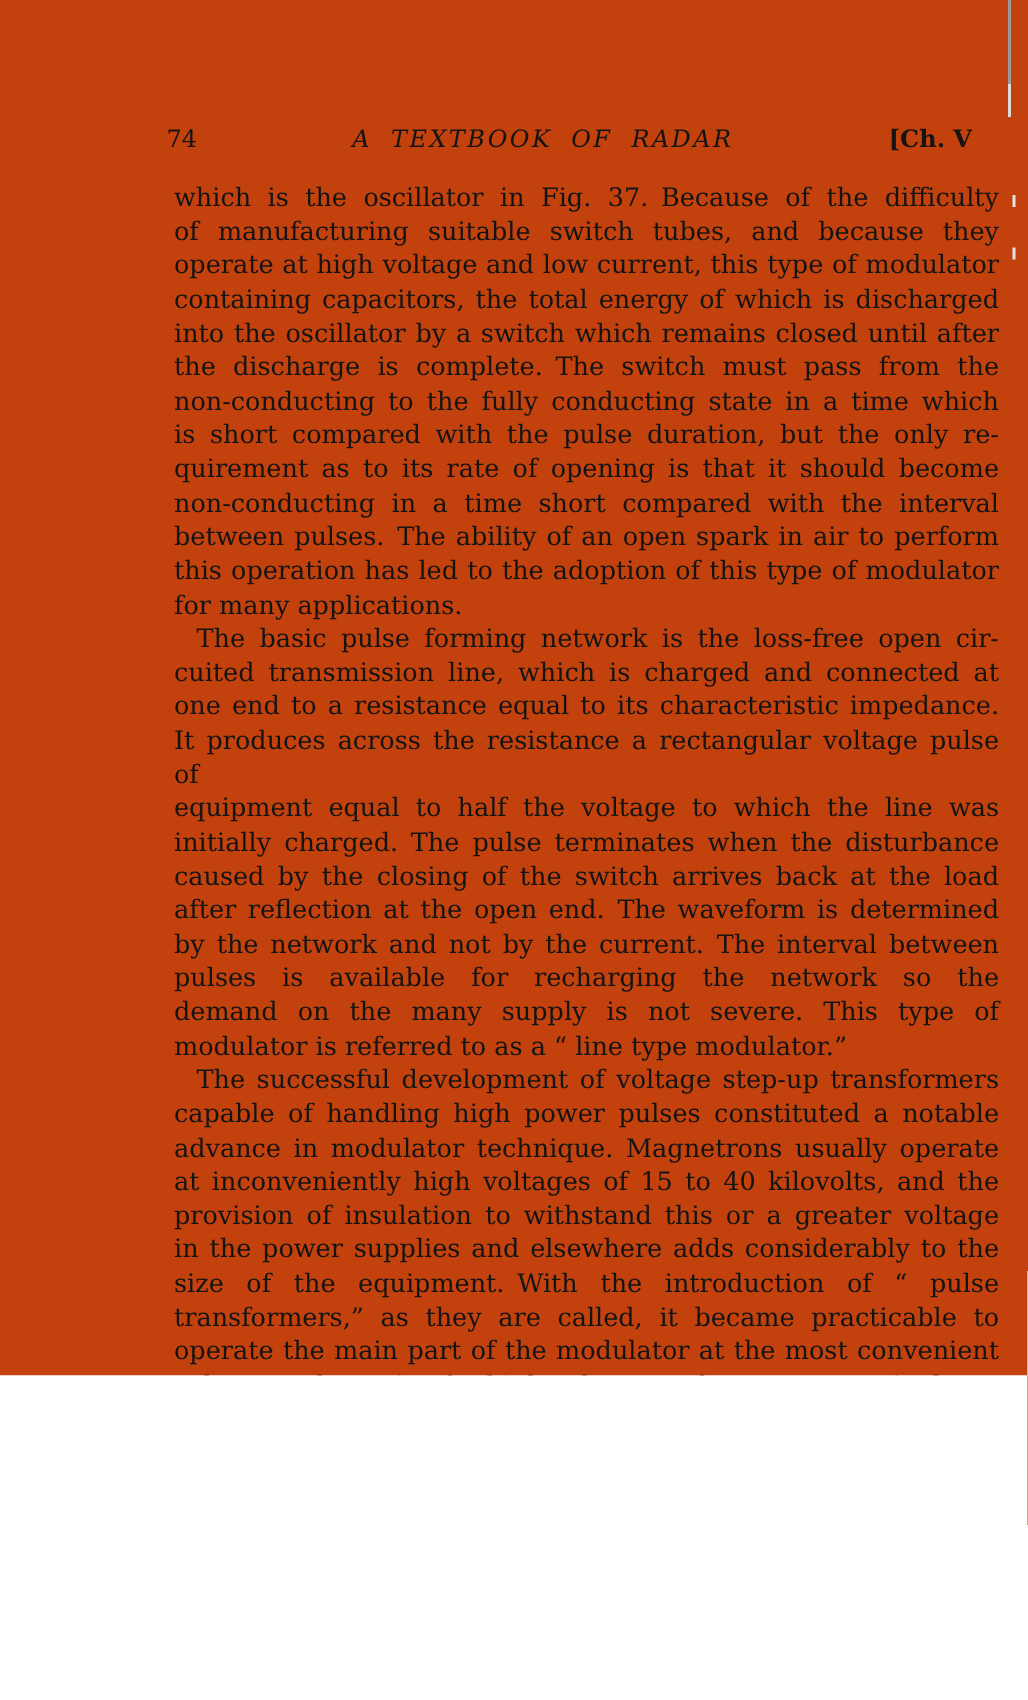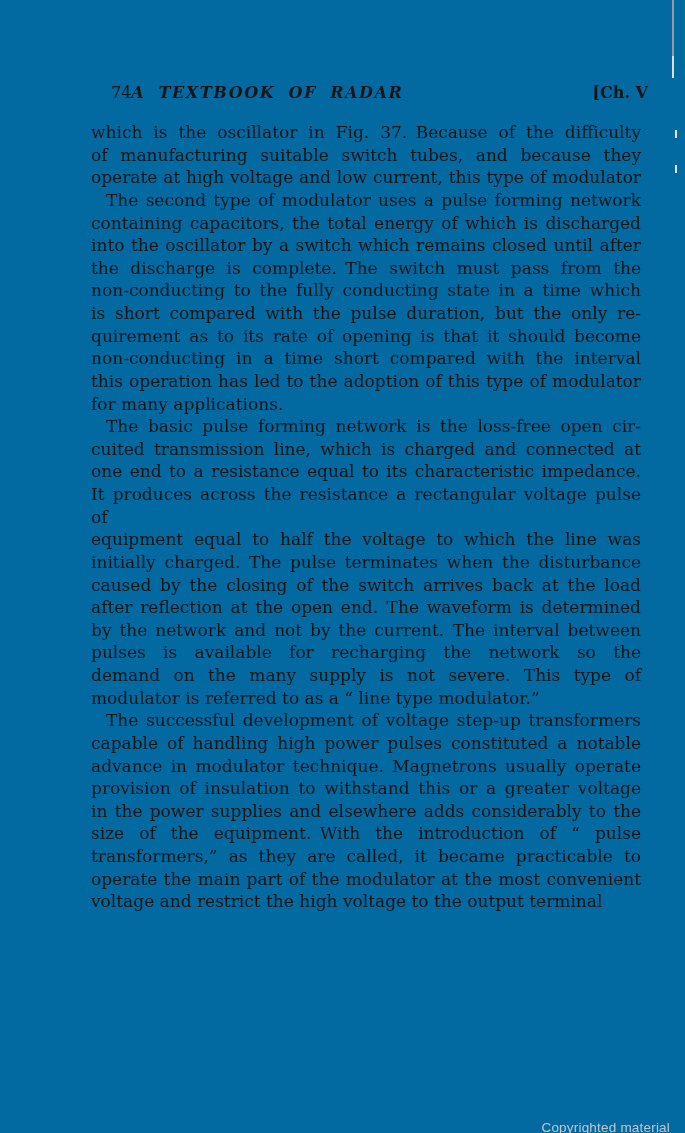--- a/index.html
+++ b/index.html
@@ -3,54 +3,54 @@
 <meta charset="utf-8">
 <style>
   html, body {
     margin: 0;
     padding: 0;
     background: #ffffff;
   }
   .page {
     position: relative;
     width: 685px;
-    height: 1133px;
-    background: #0369a1;
+    height: 917px;
+    background: #c2410c;
     overflow: hidden;
     font-family: "DejaVu Serif", serif;
     color: #141414;
   }
   .header {
     position: absolute;
     left: 111px;
     top: 84px;
     width: 537px;
     display: grid;
     grid-template-columns: auto 1fr auto;
     align-items: baseline;
     font-size: 16px;
     line-height: 18px;
   }
   .pagenum {
     font-weight: 500;
   }
   .title {
-    text-align: left;
+    text-align: center;
     font-style: italic;
     letter-spacing: 1.6px;
     word-spacing: 6px;
-    font-weight: 700;
+    font-weight: 400;
   }
   .chapter {
     font-weight: bold;
     text-align: center;
   }
   .textblock {
     position: absolute;
-    left: 91px;
+    left: 116px;
     top: 121px;
     width: 550px;
     font-size: 17px;
     line-height: 22.63px;
   }
   .line {
     text-align: justify;
     text-align-last: justify;
   }
   .line.last {
@@ -101,45 +101,46 @@
   <div class="header">
     <span class="pagenum">74</span>
     <span class="title">A TEXTBOOK OF RADAR</span>
     <span class="chapter">[Ch. V</span>
   </div>
 
   <div class="textblock" id="textblock">
       <div class="line">which is the oscillator in Fig. 37. Because of the difficulty</div>
       <div class="line">of manufacturing suitable switch tubes, and because they</div>
       <div class="line">operate at high voltage and low current, this type of modulator</div>
-      <div class="line indent">The second type of modulator uses a pulse forming network</div>
       <div class="line">containing capacitors, the total energy of which is discharged</div>
       <div class="line">into the oscillator by a switch which remains closed until after</div>
       <div class="line">the discharge is complete. The switch must pass from the</div>
       <div class="line">non-conducting to the fully conducting state in a time which</div>
       <div class="line">is short compared with the pulse duration, but the only re-</div>
       <div class="line">quirement as to its rate of opening is that it should become</div>
       <div class="line">non-conducting in a time short compared with the interval</div>
+      <div class="line">between pulses. The ability of an open spark in air to perform</div>
       <div class="line">this operation has led to the adoption of this type of modulator</div>
       <div class="line last">for many applications.</div>
       <div class="line indent">The basic pulse forming network is the loss-free open cir-</div>
       <div class="line">cuited transmission line, which is charged and connected at</div>
       <div class="line">one end to a resistance equal to its characteristic impedance.</div>
       <div class="line">It produces across the resistance a rectangular voltage pulse of</div>
       <div class="line">equipment equal to half the voltage to which the line was</div>
       <div class="line">initially charged. The pulse terminates when the disturbance</div>
       <div class="line">caused by the closing of the switch arrives back at the load</div>
       <div class="line">after reflection at the open end. The waveform is determined</div>
       <div class="line">by the network and not by the current. The interval between</div>
       <div class="line">pulses is available for recharging the network so the</div>
       <div class="line">demand on the many supply is not severe. This type of</div>
       <div class="line last">modulator is referred to as a “ line type modulator.”</div>
       <div class="line indent">The successful development of voltage step-up transformers</div>
       <div class="line">capable of handling high power pulses constituted a notable</div>
       <div class="line">advance in modulator technique. Magnetrons usually operate</div>
+      <div class="line">at inconveniently high voltages of 15 to 40 kilovolts, and the</div>
       <div class="line">provision of insulation to withstand this or a greater voltage</div>
       <div class="line">in the power supplies and elsewhere adds considerably to the</div>
       <div class="line">size of the equipment. With the introduction of “ pulse</div>
       <div class="line">transformers,” as they are called, it became practicable to</div>
       <div class="line">operate the main part of the modulator at the most convenient</div>
       <div class="line last">voltage and restrict the high voltage to the output terminal</div>
     </div>
 
   <div class="scan-line-1"></div>
   <div class="scan-line-2"></div>

